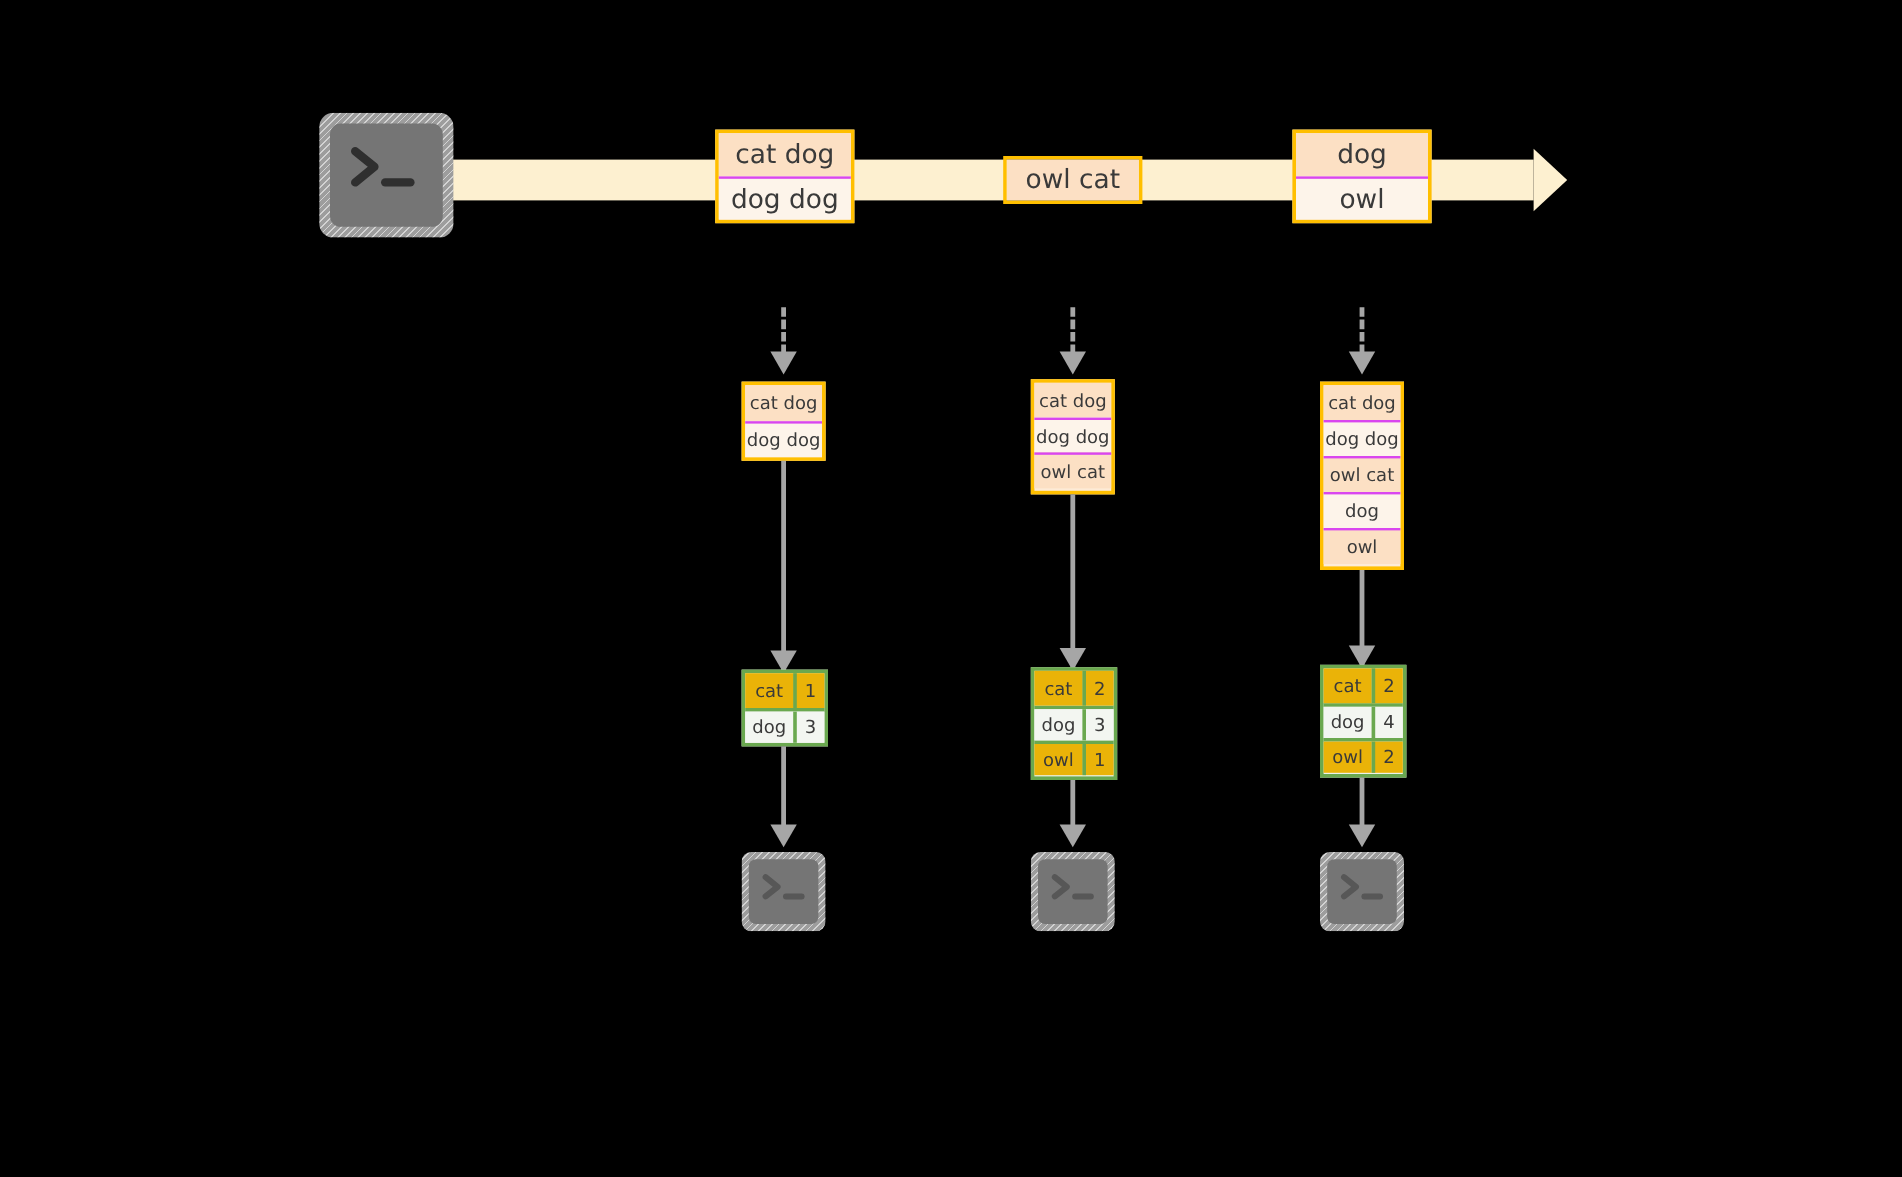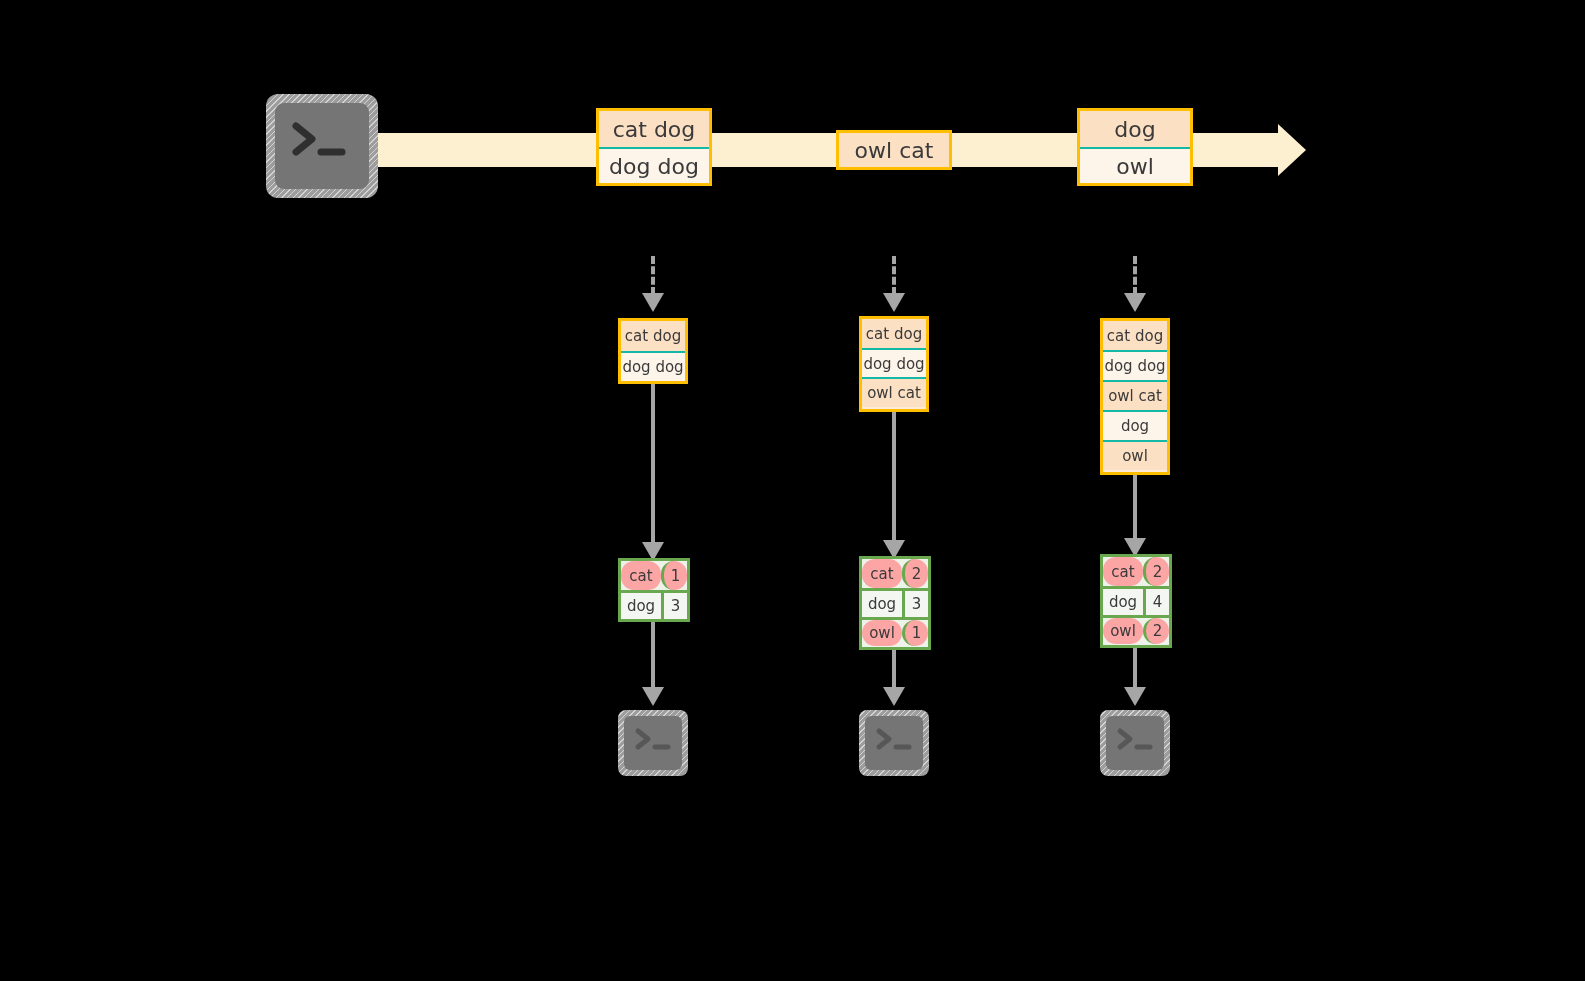--- a/index.html
+++ b/index.html
@@ -21,32 +21,32 @@
   .bar{position:absolute;background:#fdf0d0;}
   .arrowhead{position:absolute;width:0;height:0;}
 
   
   .obox{position:absolute;box-sizing:border-box;border:3px solid #ffbf00;
         background:#fdebd7;}
   .orow{box-sizing:border-box;display:flex;align-items:center;
         justify-content:center;color:#3a3a3a;white-space:nowrap;}
   .orow.dark{background:#fce0c4;}
   .orow.light{background:#fdf4ea;}
-  .orow+.orow{border-top:2px solid #14b8a6;text-align:right;}
+  .orow+.orow{border-top:2px solid #d946ef;text-align:right;}
 
   
   .gbox{position:absolute;box-sizing:border-box;border:3px solid #6aa84f;
         background:#eef3ea;}
   .grow{display:flex;box-sizing:border-box;}
   .grow+.grow{border-top:3px solid #6aa84f;}
   .gcell{box-sizing:border-box;display:flex;align-items:center;
          justify-content:center;color:#3a3a3a;white-space:nowrap;}
   .gcell.word{justify-content:center;}
   .gcell.cnt{border-left:3px solid #6aa84f;justify-content:center;}
-  .grow.dark .gcell{background:#fca5a5;border-radius:13px;}
+  .grow.dark .gcell{background:#eab308;}
   .grow.light .gcell{background:#f3f6f1;}
 
   
   .vline{position:absolute;background:#a6a6a6;width:4px;}
   .vdash{position:absolute;width:0;border-left:4px dashed #a6a6a6;}
   .vtip{position:absolute;width:0;height:0;
         border-left:11px solid transparent;border-right:11px solid transparent;
         border-top:19px solid #a6a6a6;}
 
   

